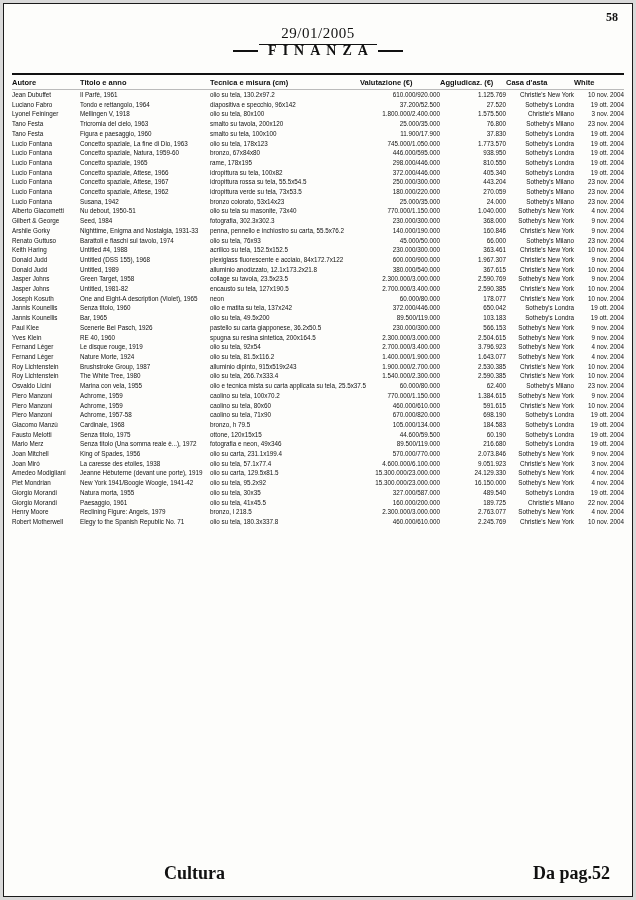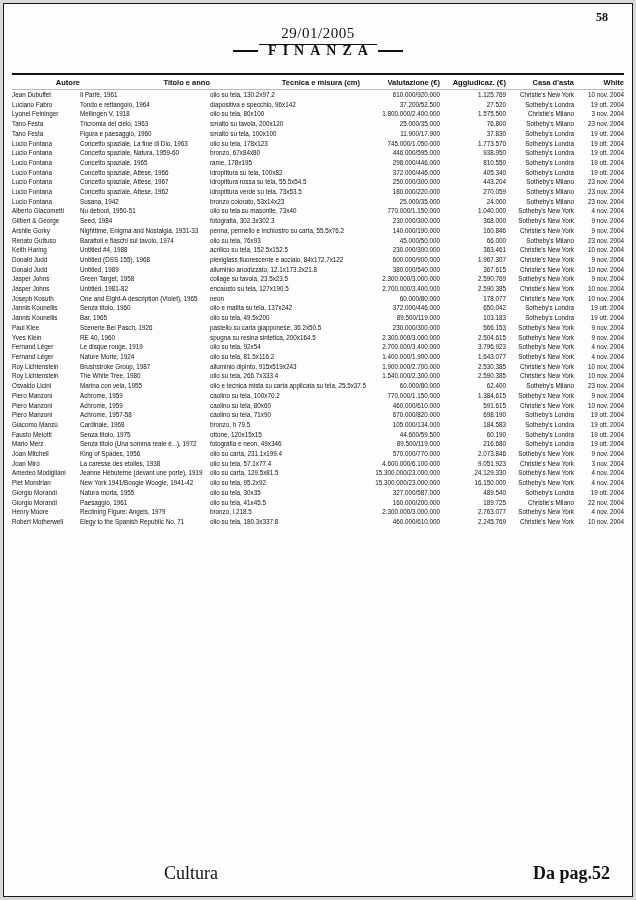--- a/index.html
+++ b/index.html
@@ -8,21 +8,21 @@
     width:630px;height:894px;
     margin:3px auto;
     background:#fdfdfb;
     border:1px solid #1a1a1a;
     font-family:"Liberation Sans",sans-serif;
     color:#111;
     overflow:hidden;
     box-sizing:border-box;
   }
   .page-number{
-    position:absolute;top:6px;right:24px;
+    position:absolute;top:6px;right:14px;
     font-family:"Liberation Serif",serif;
     font-size:12px;font-weight:bold;
   }
   .masthead{
     margin-top:20px;
     text-align:center;
   }
   .issue-date{
     font-family:"Liberation Serif",serif;
     font-weight:normal;font-size:15px;
@@ -56,41 +56,41 @@
     padding:0 10px 2px 10px;
   }
   .auction-table{
     width:612px;
     margin:14px 8px 0 8px;
     border-collapse:collapse;
     table-layout:fixed;
     border-top:2px solid #111;
   }
   .auction-table th{
-    font-size:7.5px;font-weight:bold;text-align:right;
+    font-size:7.5px;font-weight:bold;text-align:left;
     padding:3px 0 2px 0;
     border-bottom:1px solid #bbb;
     white-space:nowrap;
   }
   .auction-table td{
     font-size:6.3px;line-height:9.7px;
     white-space:nowrap;overflow:visible;
     padding:0;
   }
   .c0{width:68px;}
   .c1{width:130px;}
   .c2{width:150px;}
   .c3{width:80px;text-align:right;}
   .c4{width:66px;text-align:right;}
   .c5{width:68px;text-align:right;}
   .c6{width:50px;text-align:right;}
   .footer-left{
     position:absolute;bottom:12px;left:160px;
     font-family:"Liberation Serif",serif;
-    font-weight:normal;font-size:18px;
+    font-weight:bold;font-size:18px;
   }
   .footer-right{
     position:absolute;bottom:12px;right:22px;
     font-family:"Liberation Serif",serif;
     font-weight:bold;font-size:18px;
   }
 </style>
 </head>
 <body>
 

